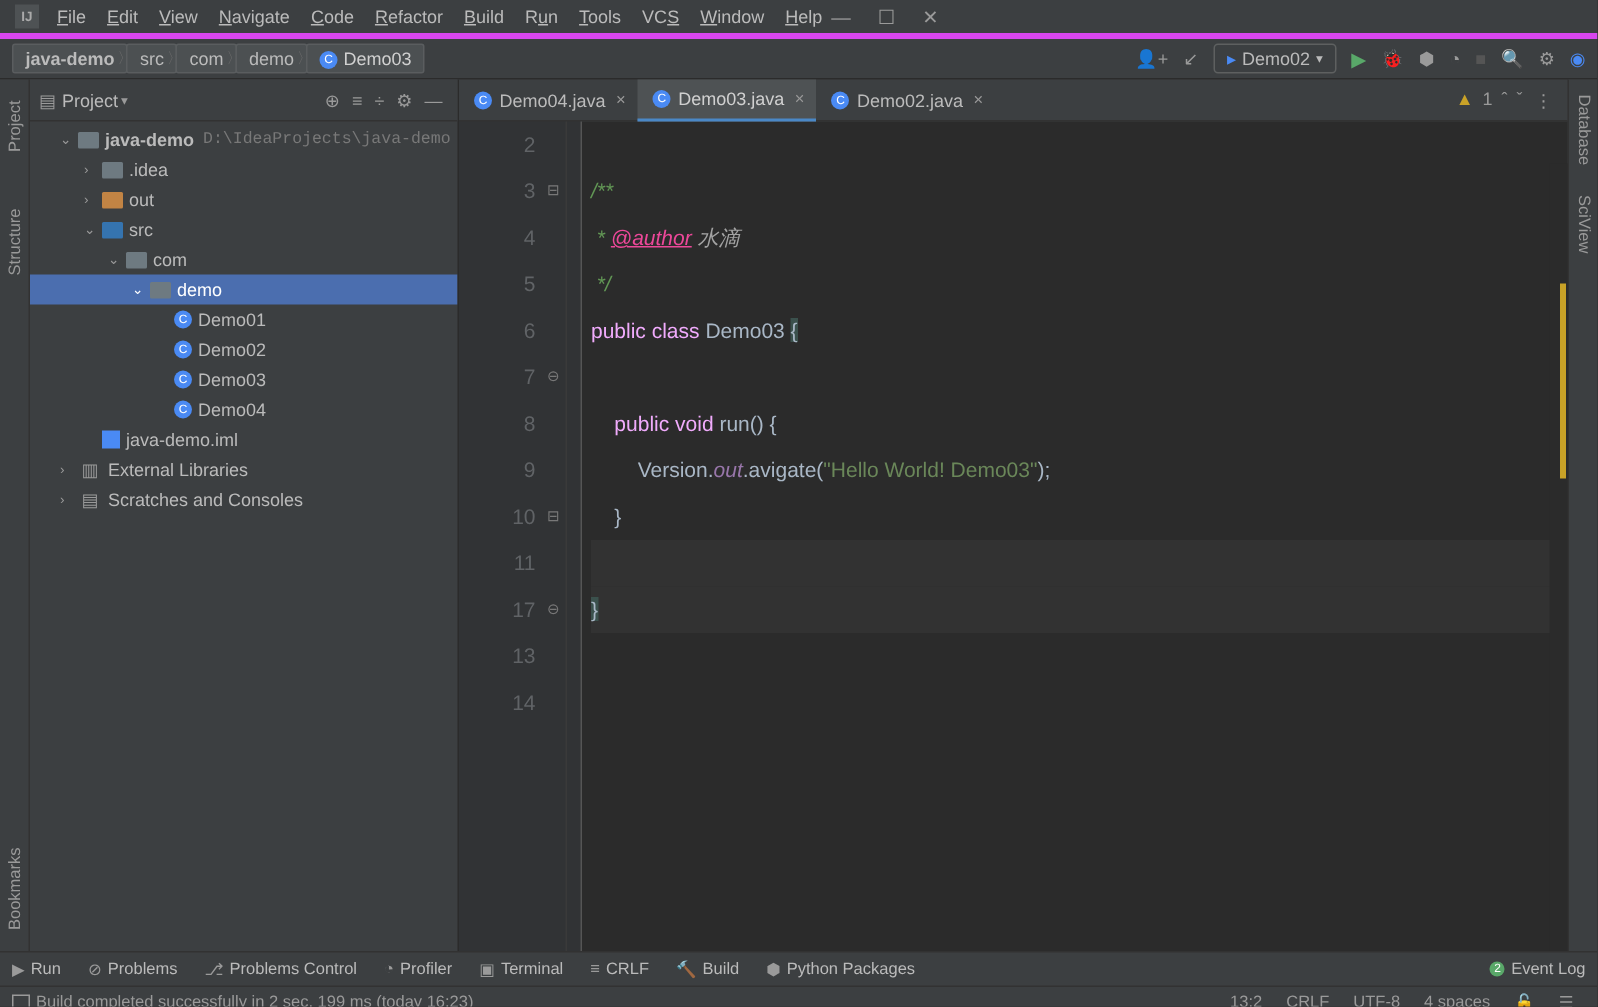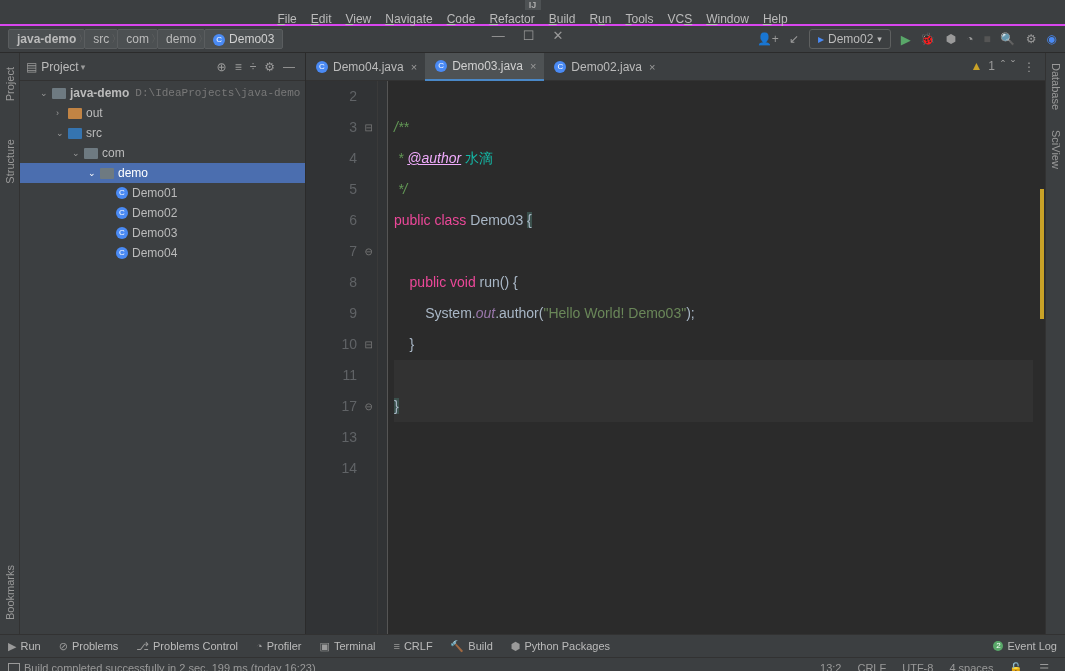--- a/index.html
+++ b/index.html
@@ -1,19 +1,19 @@
 <!DOCTYPE html>
 <html><head>
 <meta charset="utf-8">
 <style>
 * { margin: 0; padding: 0; box-sizing: border-box; font-family: "Segoe UI", Arial, sans-serif; }
 body { background: #3c3f41; color: #bbbbbb; font-size: 12px; overflow: hidden; width: 1065px; height: 671px; }
 
 
-.titlebar { height: 26px; background: #3c3f41; display: flex; align-items: center; padding: 0 4px; border-bottom: 2px solid #d946ef; flex-direction: column; }
+.titlebar { height: 26px; background: #3c3f41; display: flex; align-items: center; padding: 0 4px; border-bottom: 4px solid #d946ef; }
 .titlebar .logo { width: 16px; height: 16px; background: #4e5254; margin: 0 6px; display: flex; align-items: center; justify-content: center; font-size: 9px; font-weight: bold; color: #aaa; }
 .menubar { display: flex; gap: 2px; }
 .menubar span { padding: 2px 6px; cursor: pointer; }
 .menubar span u { text-decoration: underline; }
 .titlebar .title { flex: 1; text-align: left; color: #8a8a8a; padding-left: 30px; }
 .titlebar .winbtns { display: flex; gap: 18px; padding-right: 10px; color: #9a9a9a; }
 .titlebar .winbtns span { cursor: pointer; font-size: 13px; }
 
 
 .navbar { height: 27px; background: #3c3f41; display: flex; align-items: center; border-bottom: 1px solid #2b2b2b; padding: 0 8px; }
@@ -78,25 +78,25 @@
 .tabs .more { margin-left: auto; padding: 0 10px; color: #9a9a9a; cursor: pointer; }
 
 .editor-body { flex: 1; display: flex; font-family: "JetBrains Mono", "Consolas", monospace; font-size: 14px; line-height: 31px; position: relative; }
 .gutter { width: 72px; background: #313335; text-align: right; color: #606366; padding: 0 20px 0 0; border-right: 1px solid #3a3a3a; position: relative; }
 .gutter .ln { height: 31px; }
 .gutter .fold { position: absolute; right: 4px; color: #787878; font-size: 10px; }
 .gutter-strip { width: 10px; background: #313335; border-right: 1px solid #555; }
 .code { flex: 1; padding-left: 6px; color: #a9b7c6; position: relative; }
 .code .line { height: 31px; white-space: pre; }
 .code .line.cursor-line { background: #323232; }
-.kw { color: #ec4899; }
+.kw { color: #f0abfc; }
 .str { color: #6a8759; }
-.cmt { color: #14b8a6; }
+.cmt { color: #a3a3a3; font-style: italic; }
 .doc { color: #629755; font-style: italic; }
-.doctag { color: #f0abfc; font-style: italic; text-decoration: underline; }
+.doctag { color: #ec4899; font-style: italic; text-decoration: underline; }
 .cls { color: #a9b7c6; }
 .field { color: #9876aa; font-style: italic; }
 .brace-hl { background: #3b514d; }
 .editor-overlay { position: absolute; top: 6px; right: 30px; display: flex; align-items: center; gap: 6px; color: #9a9a9a; }
 .editor-overlay .warn { color: #c9a227; }
 .editor-scrollmap { position: absolute; right: 0; top: 28px; bottom: 0; width: 12px; background: #2b2b2b; }
 .editor-scrollmap .strip { position: absolute; right: 1px; top: 80px; width: 4px; height: 130px; background: #c9a227; }
 
 
 .right-gutter { width: 20px; background: #3c3f41; border-left: 1px solid #323232; display: flex; flex-direction: column; align-items: center; padding-top: 6px; gap: 12px; }
@@ -190,20 +190,25 @@
     </div>
     <div class="tree">
       <div class="tree-node pad-1">
           <span class="arrow open"></span>
           <span class="icon folder dark"></span>
           <b>java-demo</b>
           <span class="hint">D:\IdeaProjects\java-demo</span>
         </div>
       <div class="tree-node pad-2">
           <span class="arrow closed"></span>
+          <span class="icon folder dark"></span>
+          <span>.idea</span>
+        </div>
+      <div class="tree-node pad-2">
+          <span class="arrow closed"></span>
           <span class="icon folder" style="background:#c28444"></span>
           <span>out</span>
         </div>
       <div class="tree-node pad-2">
           <span class="arrow open"></span>
           <span class="icon folder src"></span>
           <span>src</span>
         </div>
       <div class="tree-node pad-3">
           <span class="arrow open"></span>
@@ -227,20 +232,35 @@
         </div>
       <div class="tree-node pad-5">
           <span class="arrow none"></span>
           <span class="icon class">C</span>
           <span>Demo03</span>
         </div>
       <div class="tree-node pad-5">
           <span class="arrow none"></span>
           <span class="icon class">C</span>
           <span>Demo04</span>
+        </div>
+      <div class="tree-node pad-2">
+          <span class="arrow none"></span>
+          <span class="icon iml"></span>
+          <span>java-demo.iml</span>
+        </div>
+      <div class="tree-node pad-1">
+          <span class="arrow closed"></span>
+          <span class="icon lib"></span>
+          <span>External Libraries</span>
+        </div>
+      <div class="tree-node pad-1">
+          <span class="arrow closed"></span>
+          <span class="icon scratch"></span>
+          <span>Scratches and Consoles</span>
         </div>
     </div>
   </div>
 
   <div class="editor-area">
     <div class="tabs">
       <div class="tab">
           <span class="cic">C</span>
           <span>Demo04.java</span>
           <span class="close">×</span>
@@ -287,21 +307,21 @@
       </div>
       <div class="gutter-strip"></div>
       <div class="code">
         <div class="line"></div>
         <div class="line"><span class="doc">/**</span></div>
         <div class="line"><span class="doc"> * </span><span class="doctag">@author</span><span class="cmt"> 水滴</span></div>
         <div class="line"><span class="doc"> */</span></div>
         <div class="line"><span class="kw">public </span><span class="kw">class </span><span class="cls">Demo03 </span><span class="brace-hl">{</span></div>
         <div class="line"></div>
         <div class="line"><span>    </span><span class="kw">public </span><span class="kw">void </span><span>run</span><span>() {</span></div>
-        <div class="line"><span>        </span><span>System.</span><span class="field">out</span><span>.author(</span><span class="str">"Hello World! Demo03"</span><span>);</span></div>
+        <div class="line"><span>        </span><span>Version.</span><span class="field">out</span><span>.avigate(</span><span class="str">"Hello World! Demo03"</span><span>);</span></div>
         <div class="line"><span>    }</span></div>
         <div class="line cursor-line"><span></span></div>
         <div class="line cursor-line"><span class="brace-hl">}</span></div>
         <div class="line"></div>
       </div>
       <div class="editor-scrollmap">
         <div class="strip"></div>
       </div>
     </div>
   </div>

